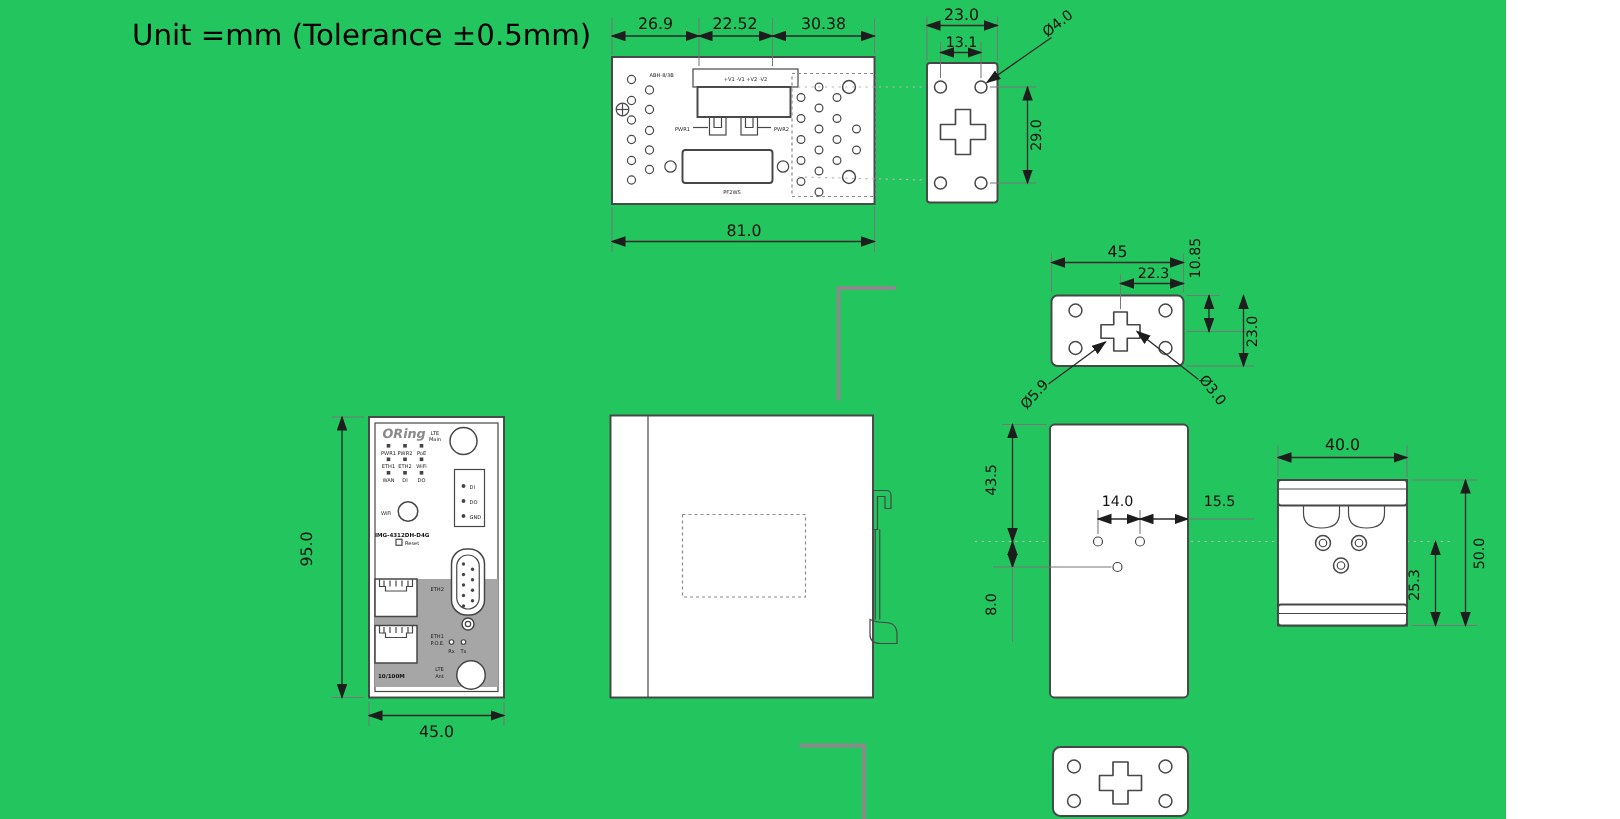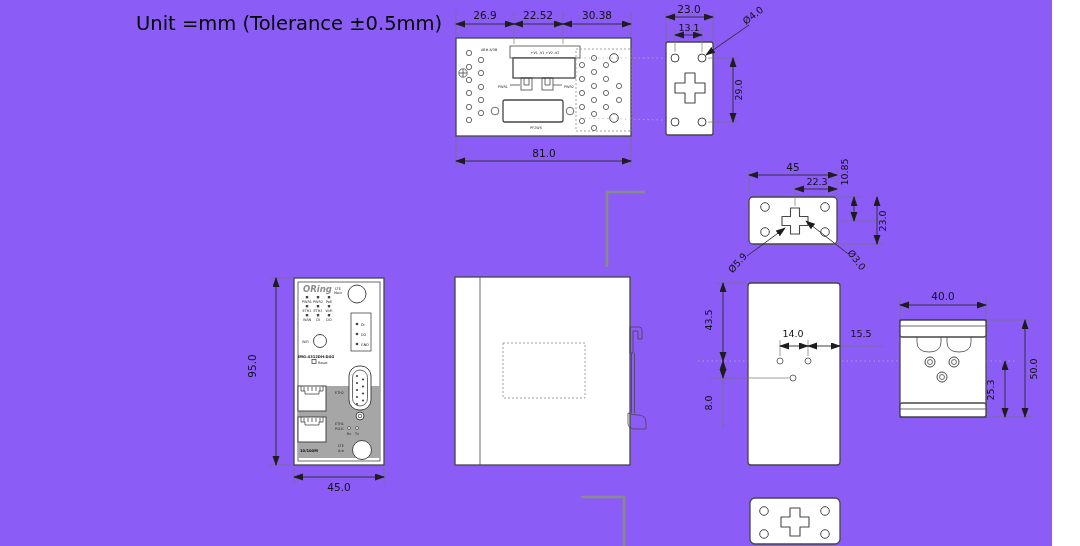--- a/index.html
+++ b/index.html
@@ -1,17 +1,17 @@
 <!DOCTYPE html>
 <html><head>
 <meta charset="utf-8">
 <style>
   html,body{margin:0;padding:0;background:#fff;}
-  .stage{position:relative;width:1004px;height:546px;background:#8b5cf6;overflow:hidden;
-         font-family:"DejaVu Sans","Liberation Sans",sans-serif;padding-left:48px;}
+  .stage{position:relative;width:1004px;height:546px;background:#22c55e;overflow:hidden;
+         font-family:"DejaVu Sans","Liberation Sans",sans-serif;}
   svg{display:block;}
   .title-t{font-size:19.5px;fill:#000;font-family:"DejaVu Sans","Liberation Sans",sans-serif;}
   .dimt{font-size:10.5px;fill:#111;text-anchor:middle;}
   .dimts{font-size:9.5px;fill:#111;text-anchor:middle;}
   .tiny{font-size:3.4px;fill:#222;text-anchor:middle;}
   .tinyL{font-size:3.4px;fill:#222;text-anchor:start;}
   .tinyB{font-size:3.7px;fill:#111;font-weight:bold;text-anchor:start;}
   .brand{font-size:8.5px;fill:#8a8a8a;font-weight:bold;font-style:italic;text-anchor:start;}
   .outline{fill:#fff;stroke:#474747;stroke-width:1.3;}
   .thin{stroke:#474747;stroke-width:0.8;fill:none;}

